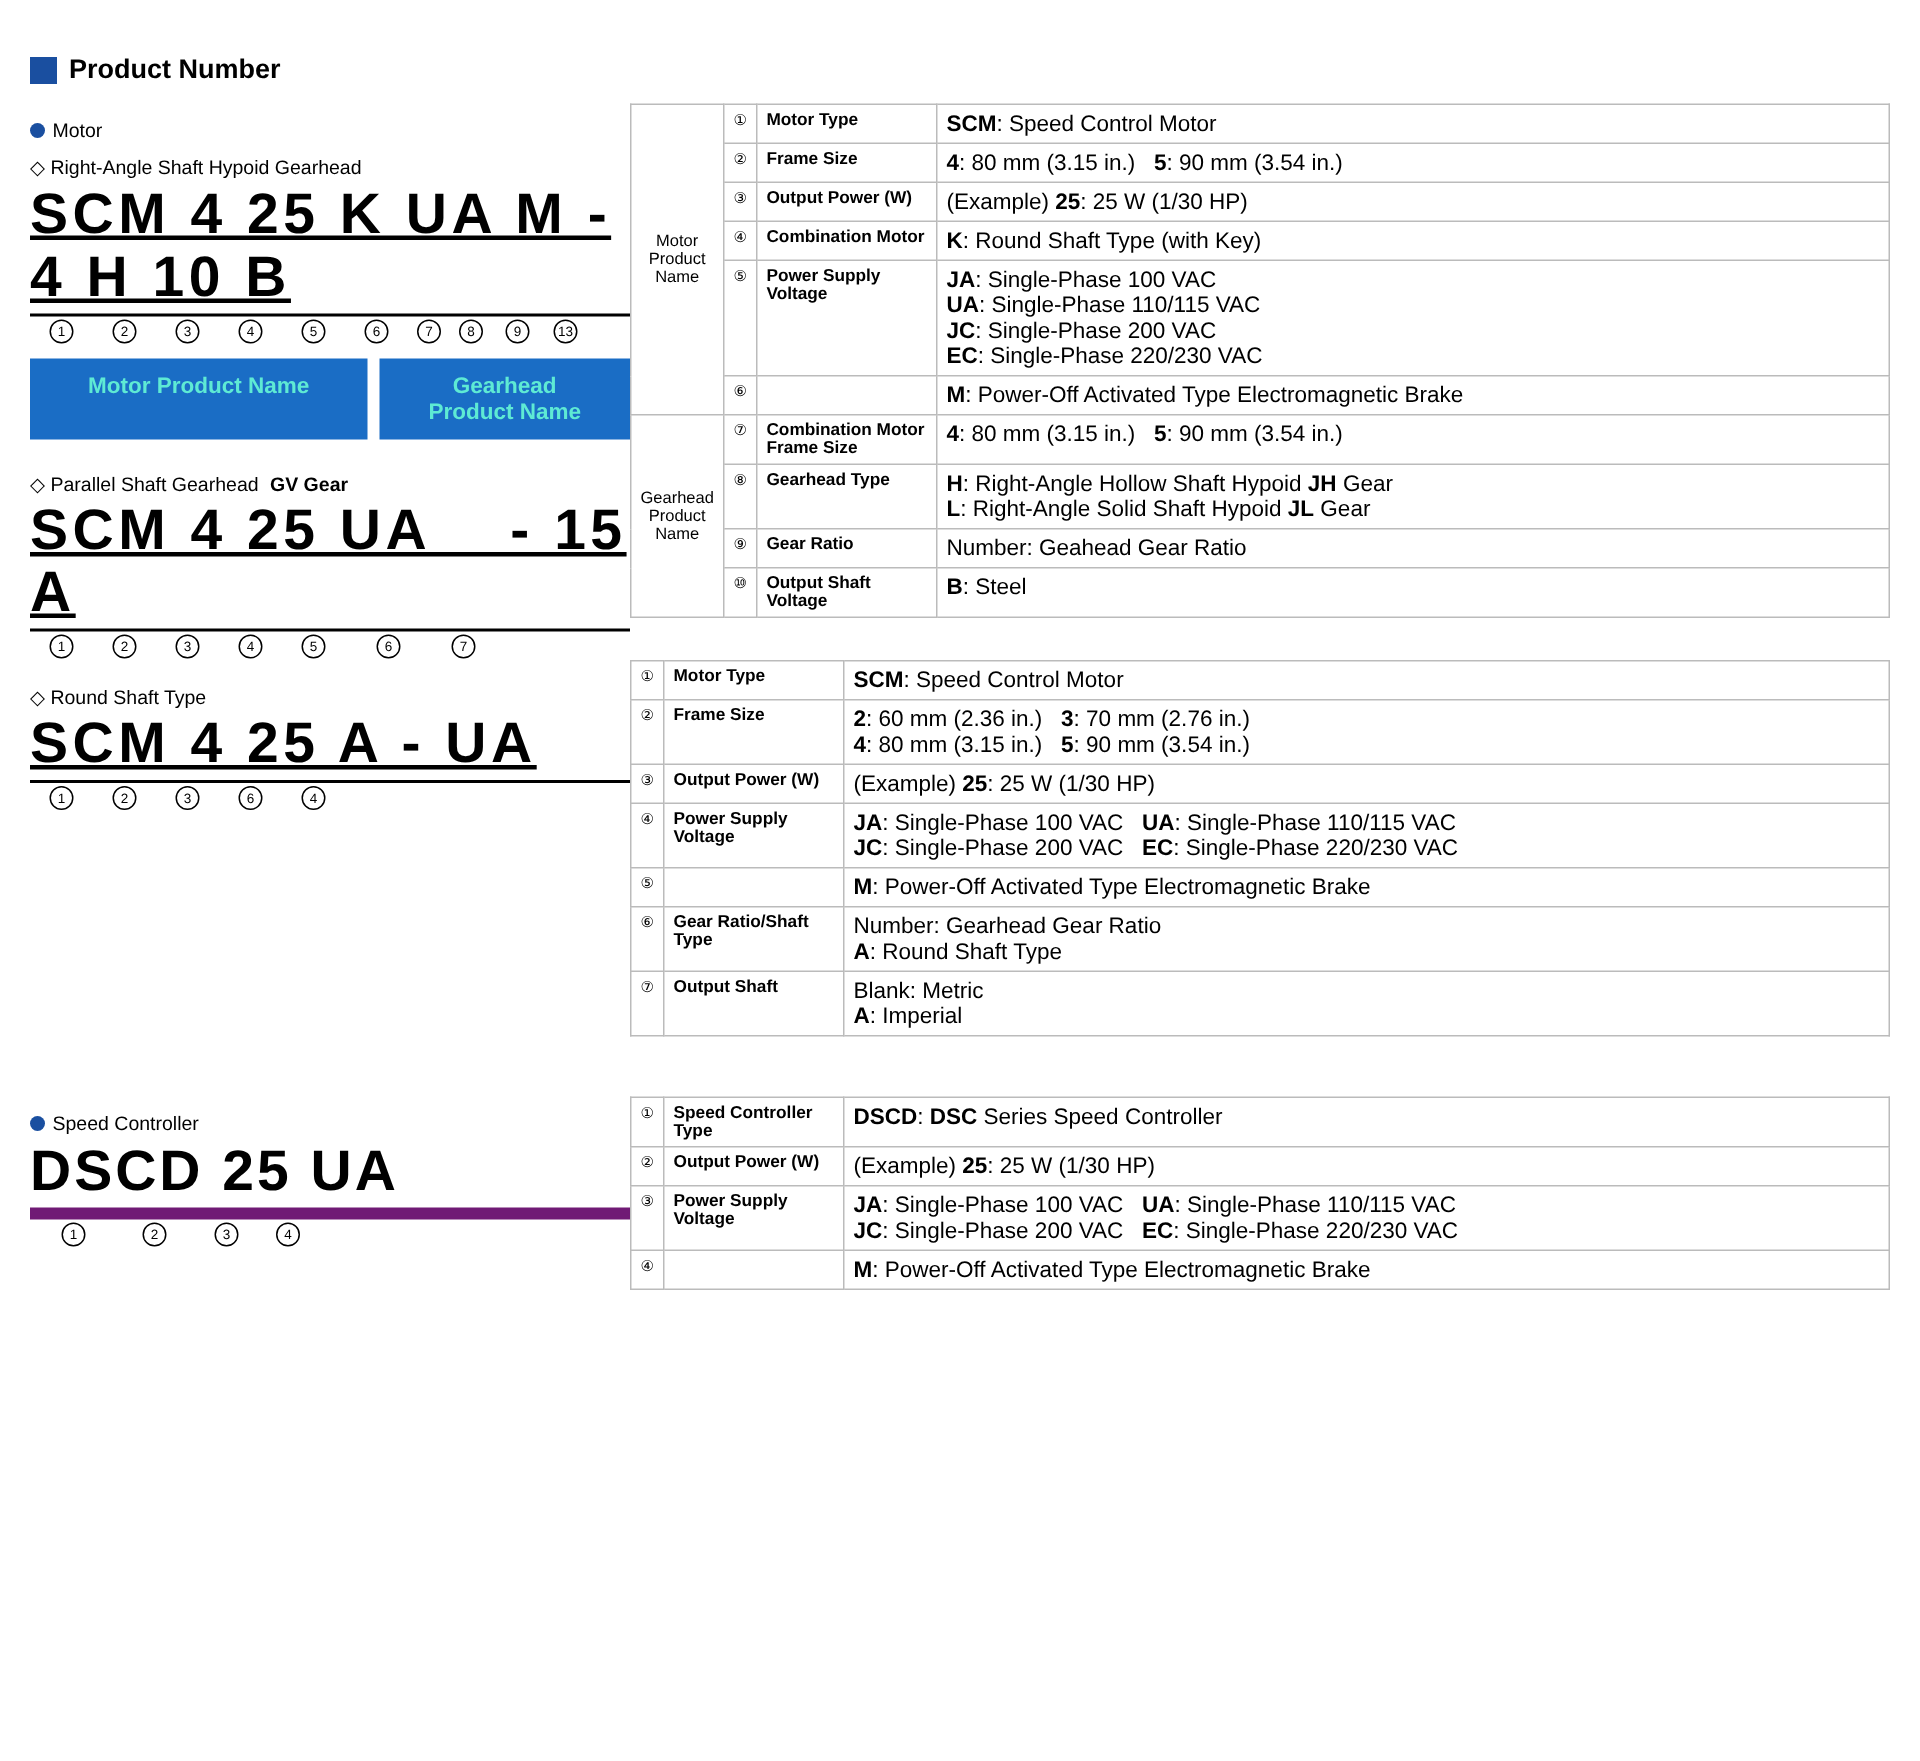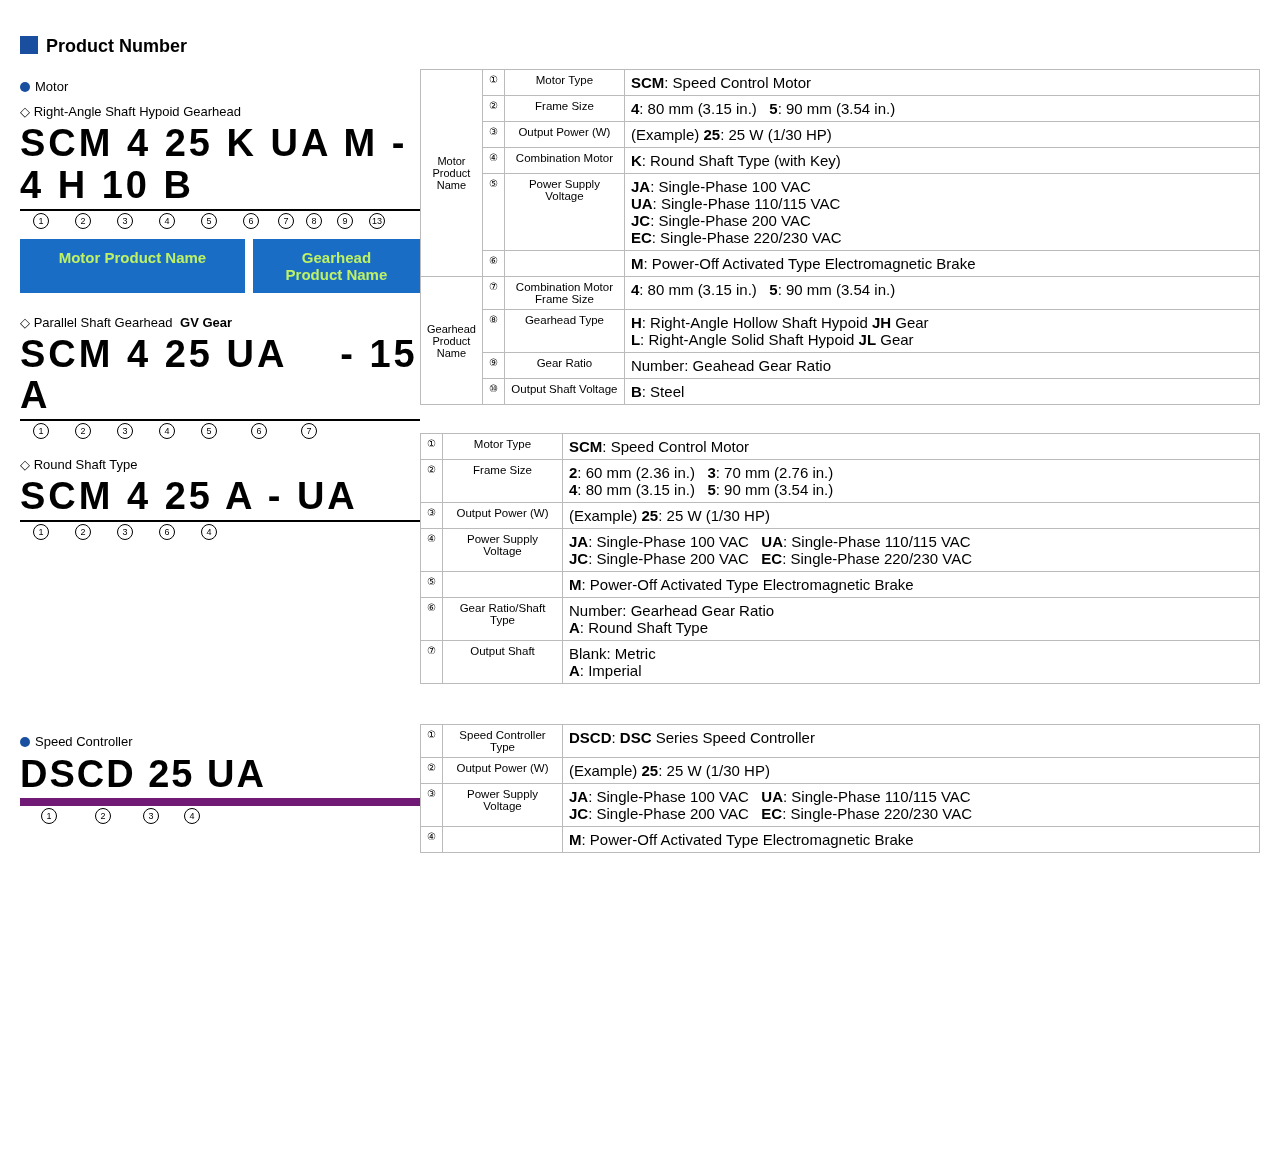--- a/index.html
+++ b/index.html
@@ -9,20 +9,21 @@
       background: #fff;
       color: #000;
       width: 1280px;
       min-height: 1174px;
       padding: 20px;
     }
 
     
     .section-header {
       display: flex;
+      align-items: center;
       gap: 8px;
       font-size: 18px;
       font-weight: bold;
       margin-bottom: 12px;
       margin-top: 16px;
     }
     .section-header .blue-square {
       width: 18px;
       height: 18px;
       background: #1a4fa0;
@@ -52,20 +53,21 @@
 
     
     .product-code {
       font-size: 38px;
       font-weight: bold;
       letter-spacing: 3px;
       border-bottom: 2px solid #000;
       padding-bottom: 2px;
       margin-bottom: 2px;
       line-height: 1.1;
+      text-decoration: underline;
     }
 
     
     .circle-row {
       display: flex;
       gap: 0;
       margin-bottom: 10px;
     }
     .circle-cell {
       min-width: 42px;
@@ -84,21 +86,21 @@
     }
 
     
     .name-boxes {
       display: flex;
       gap: 8px;
       margin: 8px 0 16px 0;
     }
     .name-box {
       background: #1a6dc5;
-      color: #bef264;
+      color: #5eead4;
       font-weight: bold;
       font-size: 15px;
       text-align: center;
       padding: 10px 16px;
       flex: 1;
     }
     .name-box.small {
       flex: 0.7;
     }
 
@@ -113,22 +115,21 @@
       padding: 4px 6px;
       vertical-align: top;
     }
     table.spec-table .col-num {
       text-align: center;
       width: 22px;
       font-size: 10px;
     }
     table.spec-table .col-label {
       width: 120px;
-      font-weight: normal;
-      text-align: center;
+      font-weight: bold;
     }
     table.spec-table .col-value {
       font-size: 15px;
     }
 
     .bold { font-weight: bold; }
 
     
     .sc-section {
       margin-top: 40px;

